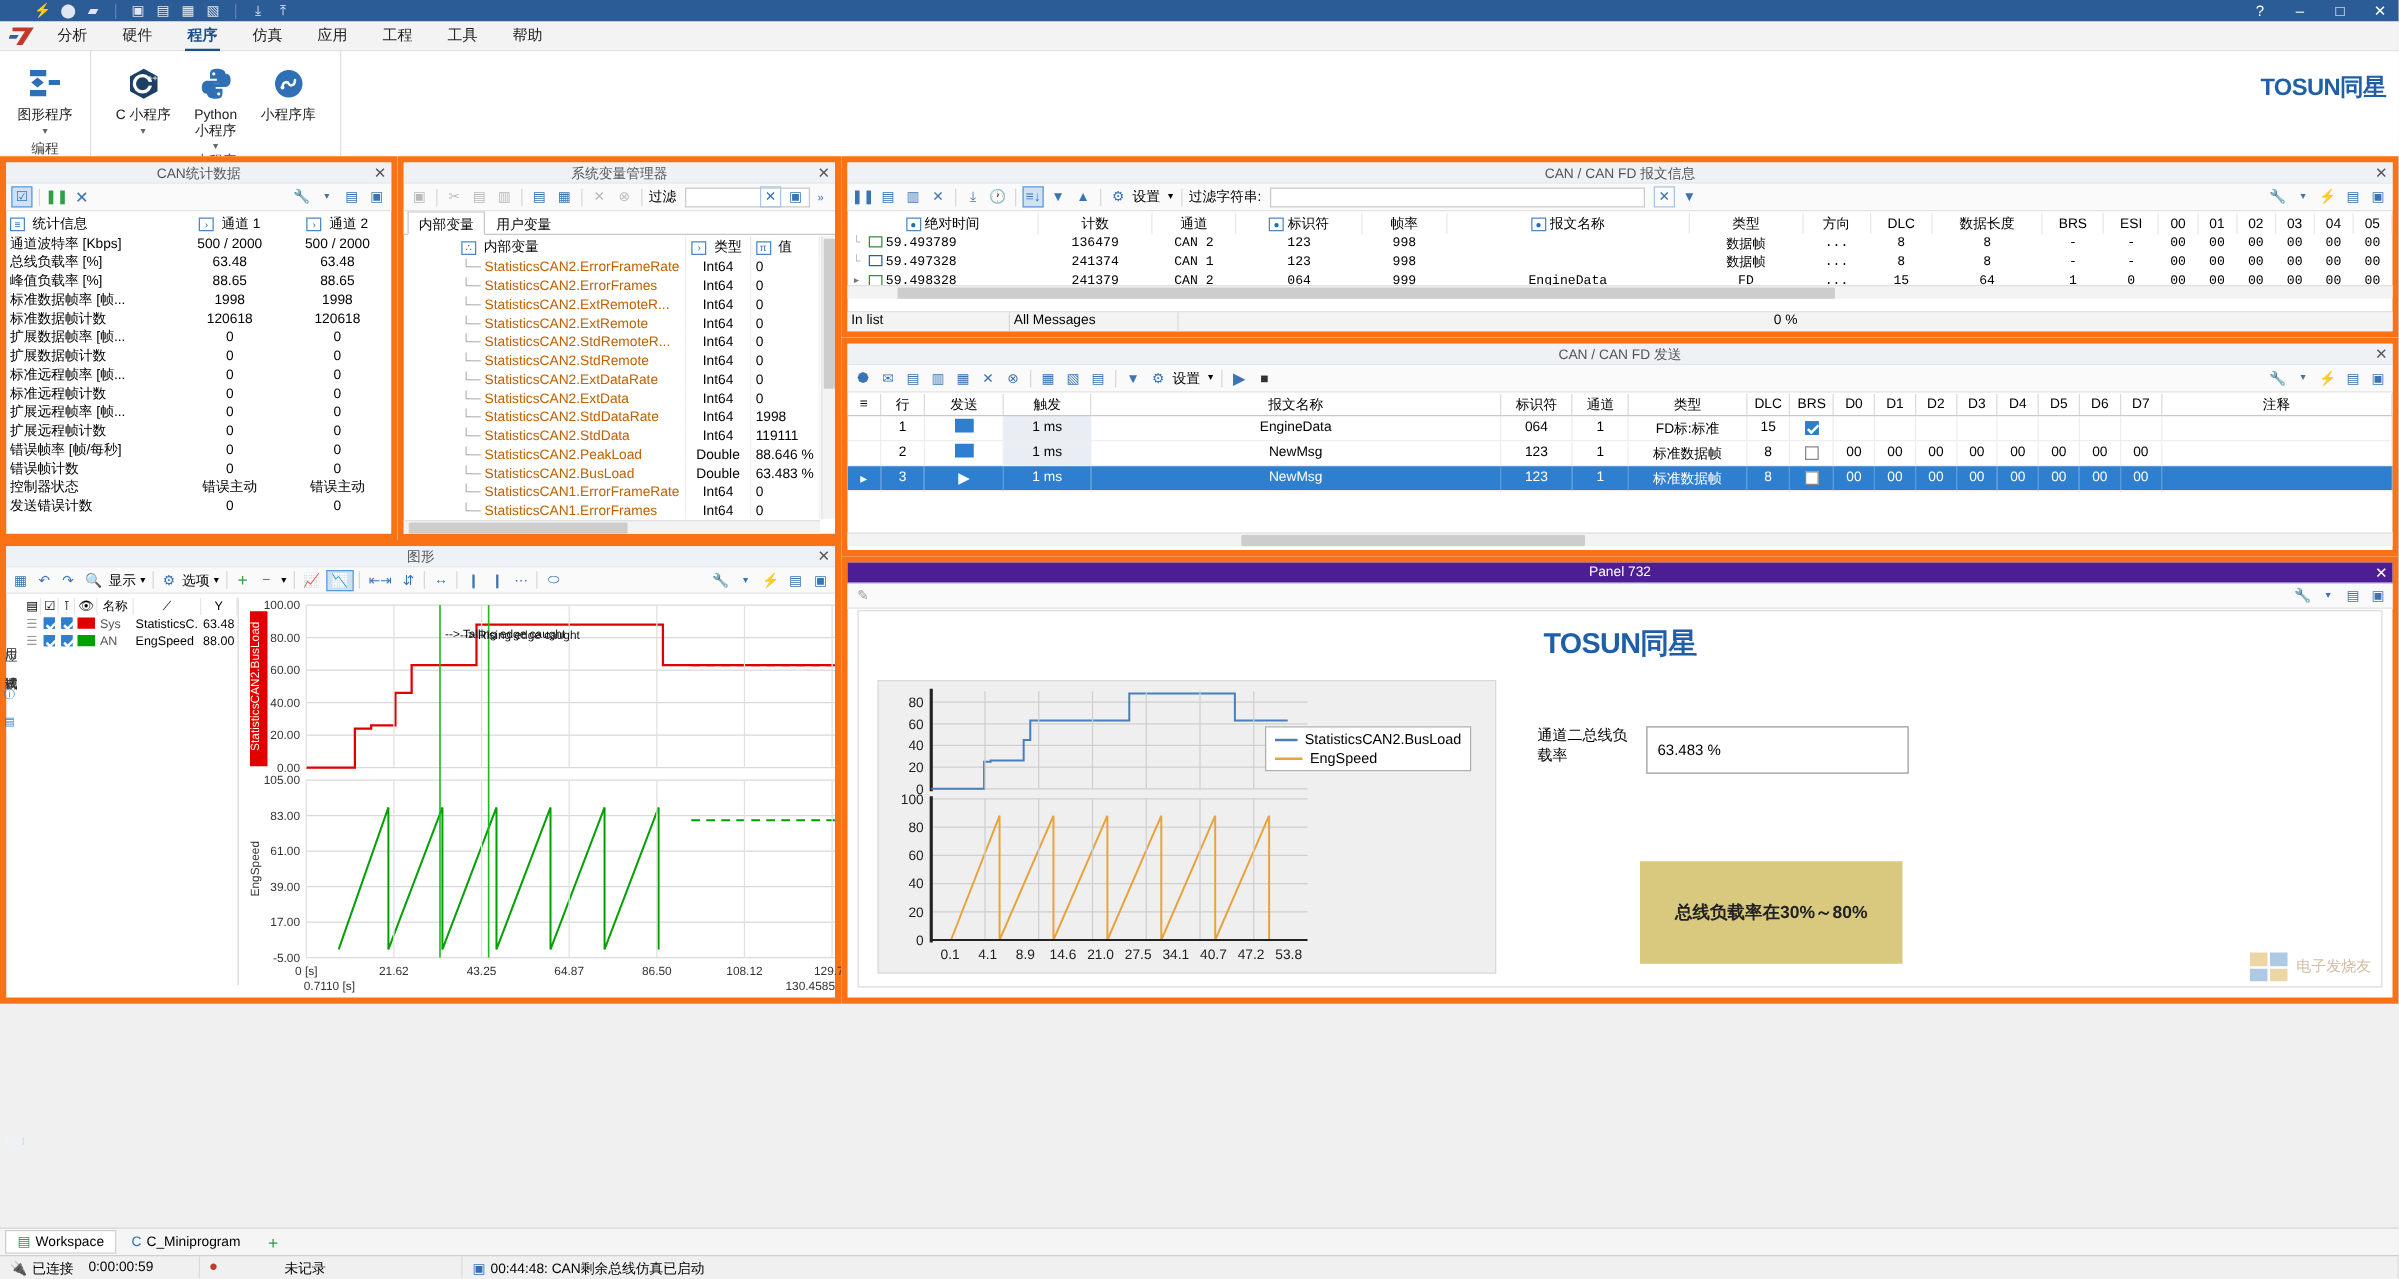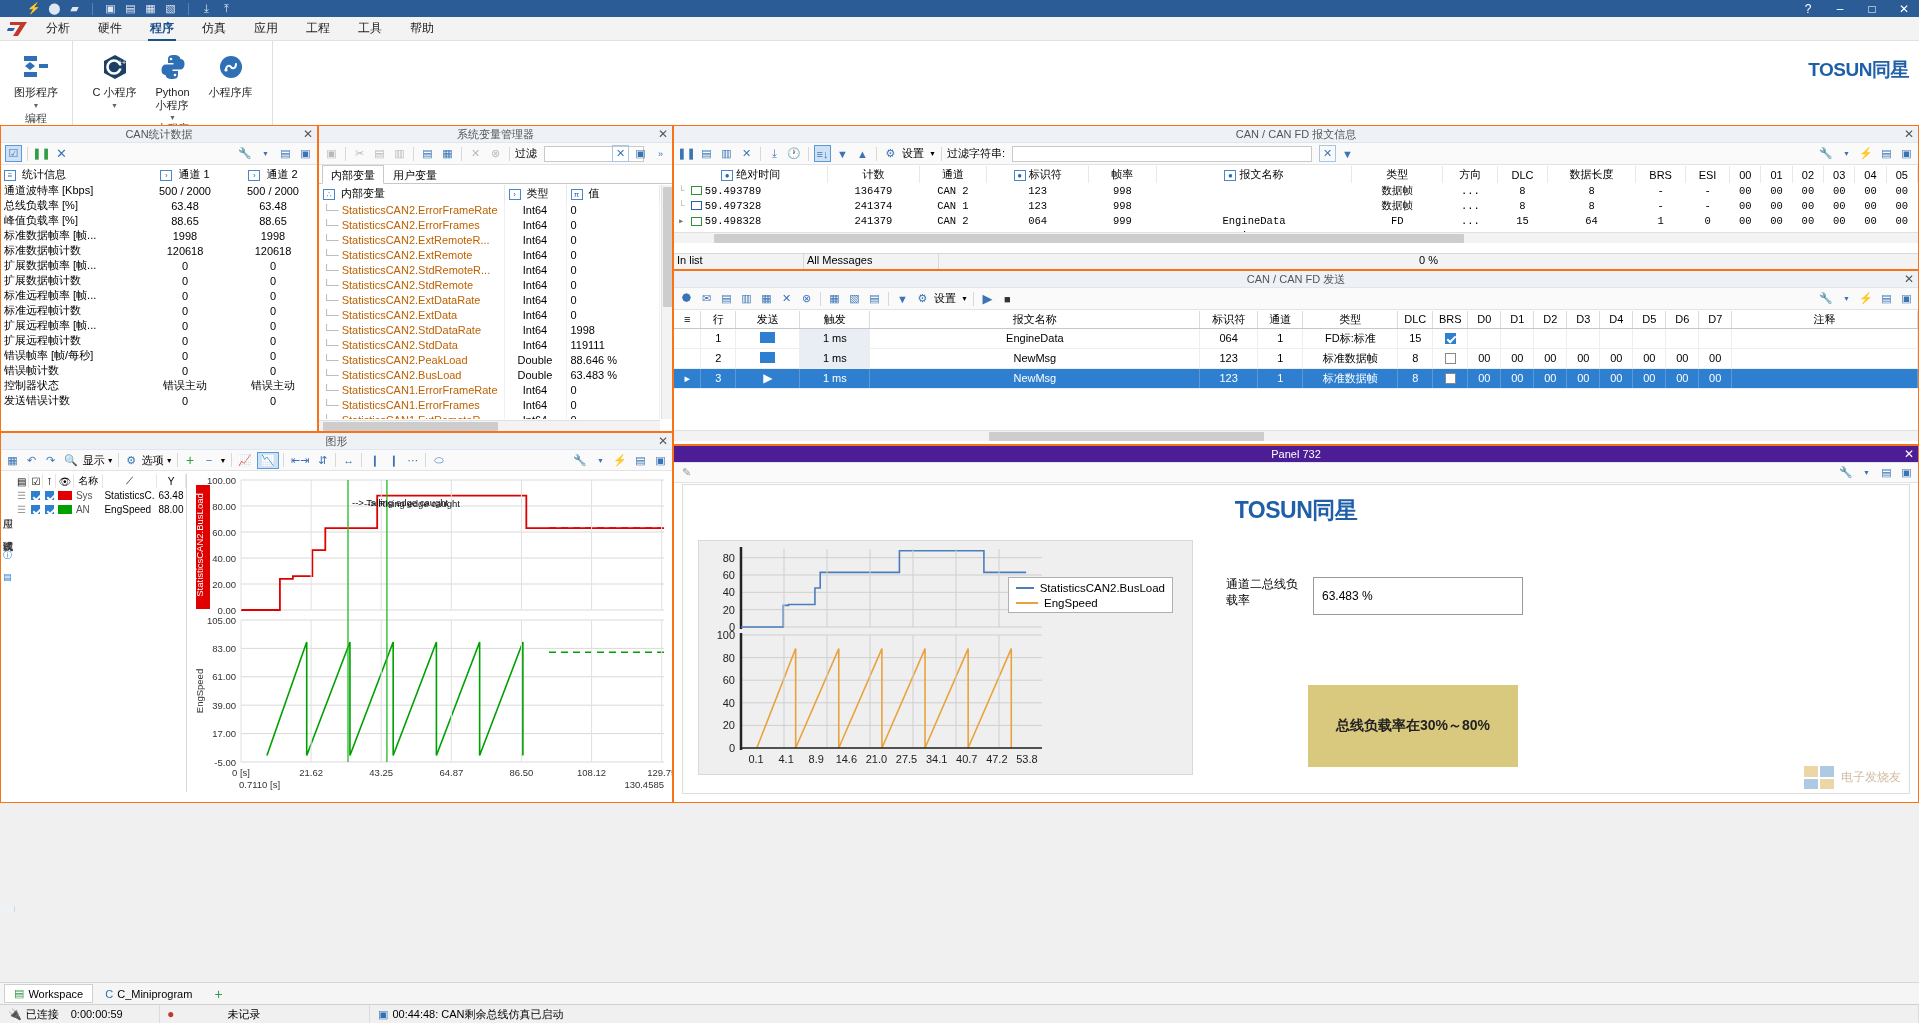--- a/index.html
+++ b/index.html
@@ -21,27 +21,27 @@
   .logo7{width:26px;height:20px;display:flex;align-items:center;justify-content:center;font-weight:bold;color:#b8252c;font-style:italic;font-size:15px;}
   .menu-item{padding:3px 14px;font-size:12px;color:#222;cursor:default;position:relative;}
   .menu-item.active{font-weight:bold;color:#1a4f8a;}
   .menu-item.active:after{content:"";position:absolute;left:12px;right:12px;bottom:-1px;height:2px;background:#1a4f8a;}
   
   .ribbon{height:88px;background:#fff;border-bottom:1px solid #d4d4d4;display:flex;position:relative;}
   .rib-group{display:flex;flex-direction:column;align-items:center;justify-content:space-between;padding:4px 8px 1px;border-right:1px solid #e0e0e0;height:100%;}
   .rib-items{display:flex;align-items:flex-start;gap:2px;flex:1;}
   .rib-btn{width:56px;display:flex;flex-direction:column;align-items:center;gap:3px;padding-top:6px;cursor:default;}
   .rib-ico{width:32px;height:32px;display:flex;align-items:center;justify-content:center;}
-  .rib-lbl{font-size:11px;text-align:left;line-height:1.15;color:#222;}
+  .rib-lbl{font-size:11px;text-align:center;line-height:1.15;color:#222;}
   .rib-caret{font-size:7px;color:#666;line-height:1;}
   .grp-name{font-size:11px;color:#444;padding-bottom:1px;}
   .ribbon-right{position:absolute;right:10px;top:16px;display:flex;align-items:center;}
   .tosun-logo{font-size:19px;font-weight:bold;color:#1f5fa8;letter-spacing:-.5px;}
   
-  .panel{position:absolute;background:#fff;border:1px solid #f97316;}
+  .panel{position:absolute;background:#fff;border:5px solid #f97316;}
   .pcap{height:17px;background:#eef2f7;display:flex;align-items:center;justify-content:center;position:relative;font-size:11px;color:#555;border-bottom:1px solid #dfe6ef;}
   .pcap .pclose{position:absolute;right:4px;top:1px;font-size:12px;color:#555;cursor:default;}
   .ptool{height:22px;background:#fafafa;border-bottom:1px solid #e3e3e3;display:flex;align-items:center;gap:3px;padding:0 4px;position:relative;}
   .tbtn{width:17px;height:17px;display:flex;align-items:center;justify-content:center;font-size:11px;color:#3a74b5;cursor:default;}
   .tbtn.dis{color:#b9b9b9;}
   .tsep{width:1px;height:14px;background:#d8d8d8;margin:0 2px;}
   .tright{position:absolute;right:3px;display:flex;gap:3px;align-items:center;}
   
   .stat-tbl{width:100%;font-size:11px;border-collapse:collapse;}
   .stat-tbl th{font-weight:normal;text-align:center;padding:1px 3px;font-size:11px;}
@@ -345,21 +345,21 @@
     <div class="tright">
       <div class="tbtn" style="border:1px solid #a7c6e6;">✕</div>
       <div class="tbtn">▣</div>
       <div class="tbtn" style="font-size:9px;">»</div>
     </div>
   </div>
   <div class="tabs">
     <div class="tab sel">内部变量</div>
     <div class="tab">用户变量</div>
   </div>
-  <div style="position:absolute;top:59px;left:0;right:12px;bottom:12px;overflow:hidden;">
+  <div style="position:absolute;top:59px;left:0;right:12px;bottom:12px;overflow:hidden;padding-left:42px;">
     <table class="sv-tbl">
       <thead>
           <tr>
         <th style="width:185px;">
           <span class="hdr-ico">∴</span>
           <span>内部变量</span>
         </th>
         <th style="width:62px;">
           <span class="hdr-ico">›</span>
           <span>类型</span>

